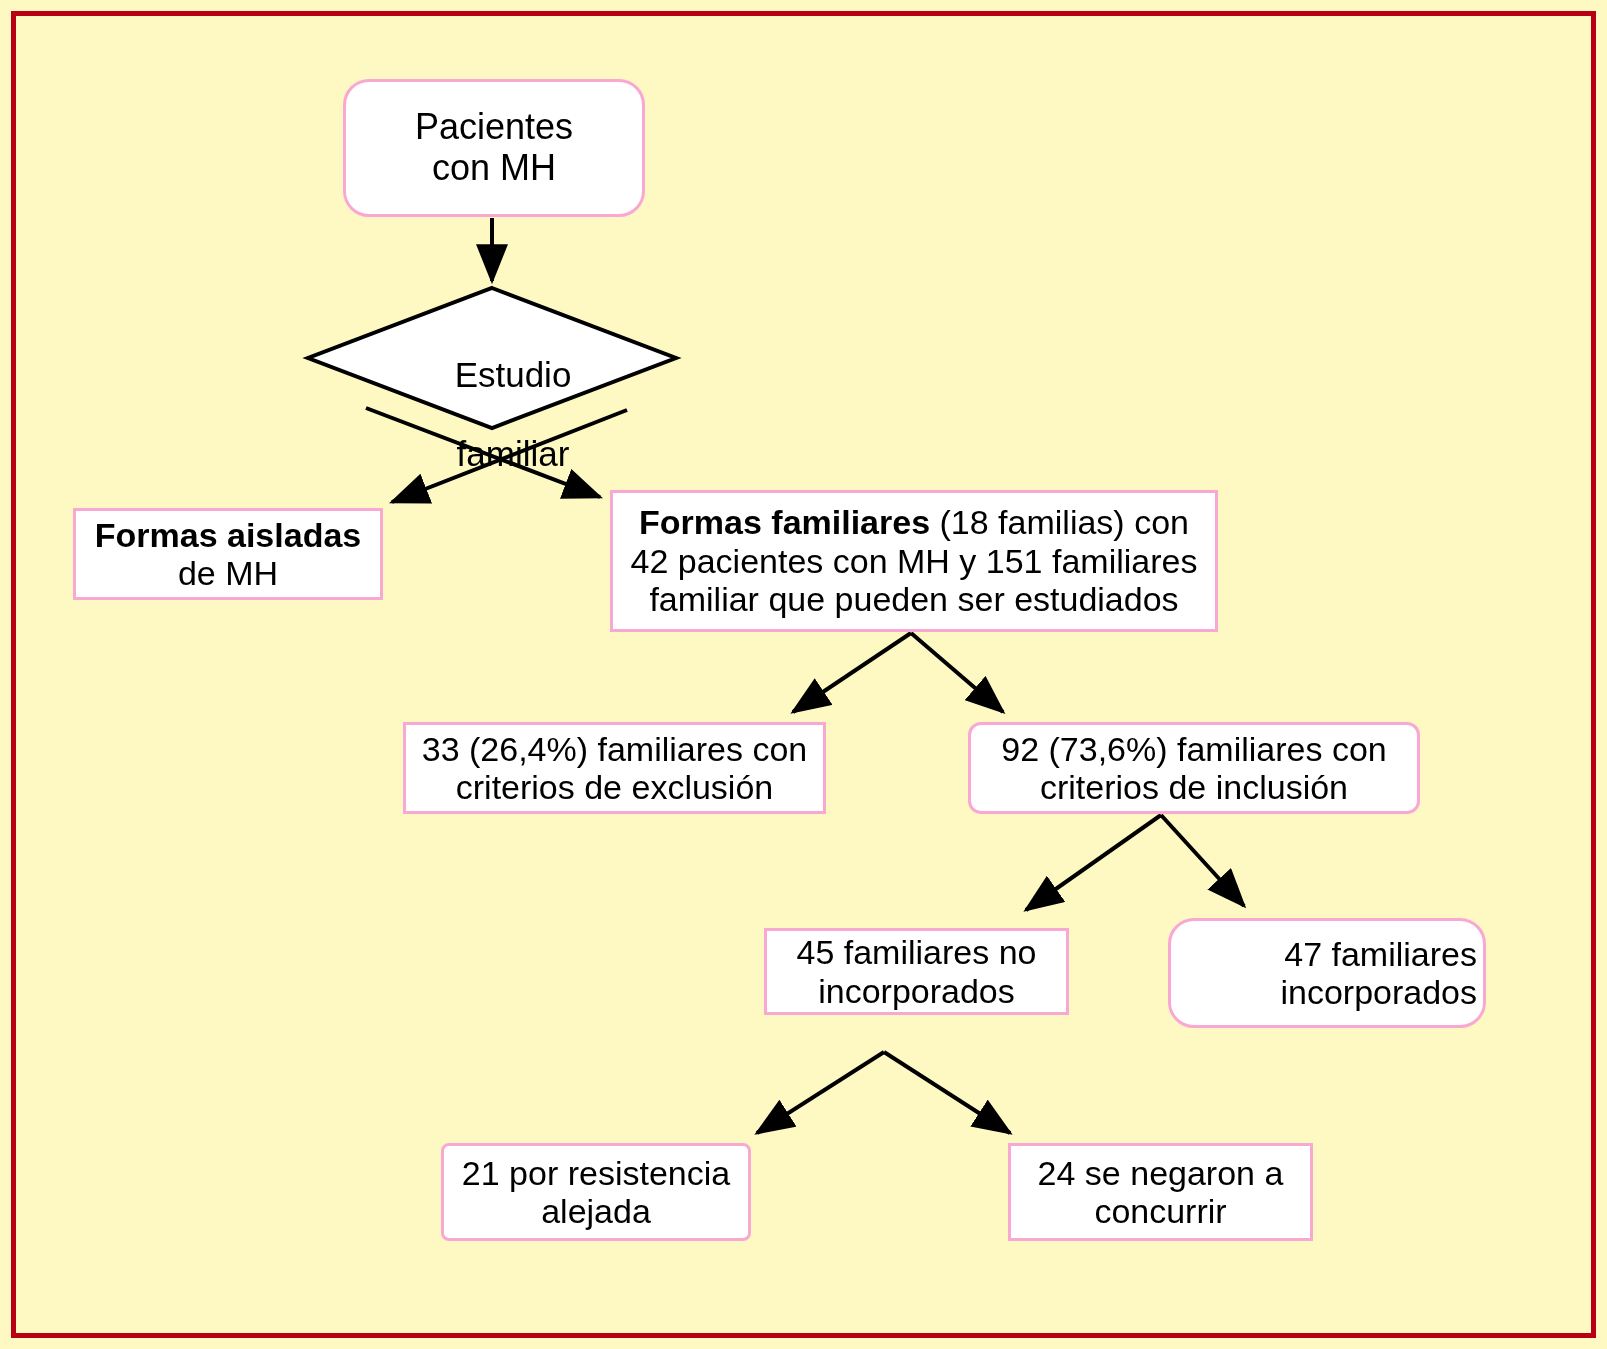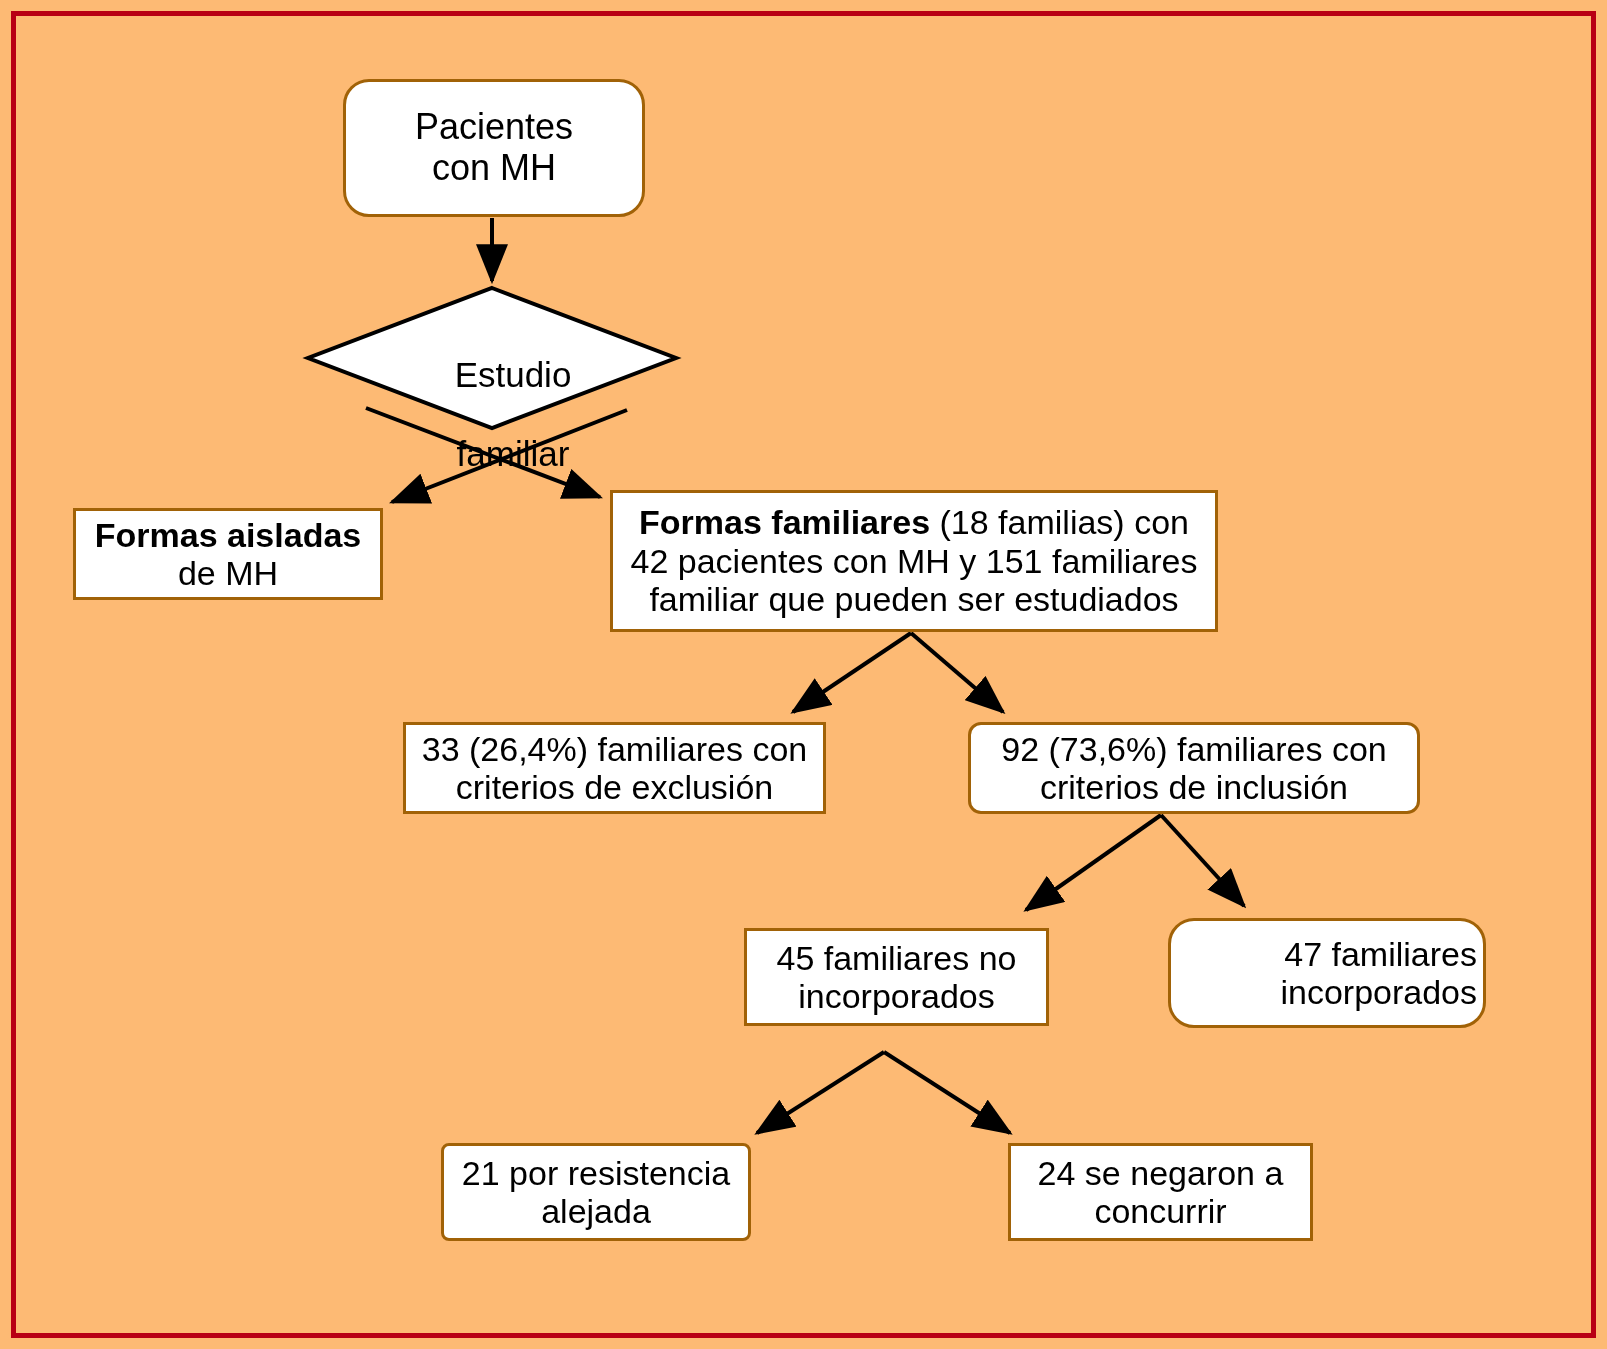--- a/index.html
+++ b/index.html
@@ -4,21 +4,21 @@
 <style>
   html, body {
     margin: 0;
     padding: 0;
     background: #ffffff;
   }
   #page {
     position: relative;
     width: 1607px;
     height: 1349px;
-    background: #fdba74;
+    background: #fef9c3;
     overflow: hidden;
     font-family: "Liberation Sans", sans-serif;
   }
   #frame {
     position: absolute;
     left: 11px;
     top: 11px;
     width: 1585px;
     height: 1327px;
     border: 5px solid #b80014;
@@ -29,21 +29,21 @@
     position: absolute;
     left: 0;
     top: 0;
     width: 1607px;
     height: 1349px;
   }
   .node {
     position: absolute;
     box-sizing: border-box;
     background: #ffffff;
-    border: 3px solid #a16207;
+    border: 3px solid #f9a8d4;
     display: flex;
     align-items: center;
     justify-content: center;
     text-align: center;
     color: #000000;
     line-height: 1.13;
     padding: 2px 6px;
   }
   .node .txt { display: block; width: 100%; }
   .rounded { border-radius: 26px; }
@@ -126,21 +126,21 @@
     </span>
   </div>
 
   <div class="node f34" style="left:968px; top:722px; width:452px; height:92px;border-radius:13px;">
     <span class="txt">
       <span>92 (73,6%) familiares con</span><br>
       <span>criterios de inclusión</span>
     </span>
   </div>
 
-  <div class="node f34" style="left:744px; top:928px; width:305px; height:98px;">
+  <div class="node f34" style="left:764px; top:928px; width:305px; height:87px;align-items:flex-end;">
     <span class="txt">
       <span>45 familiares no</span><br>
       <span>incorporados</span>
     </span>
   </div>
 
   <div class="node rounded f34" style="left:1168px; top:918px; width:318px; height:110px;text-align:right;">
     <span class="txt">
       <span>47 familiares</span><br>
       <span>incorporados</span>

